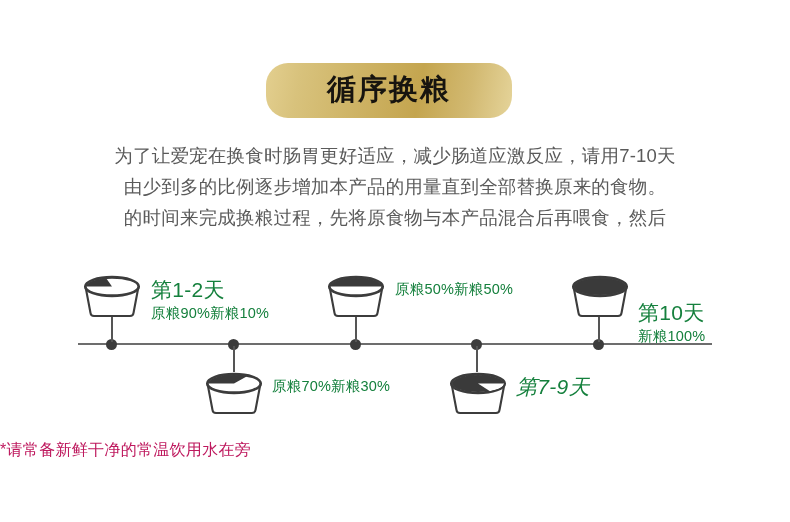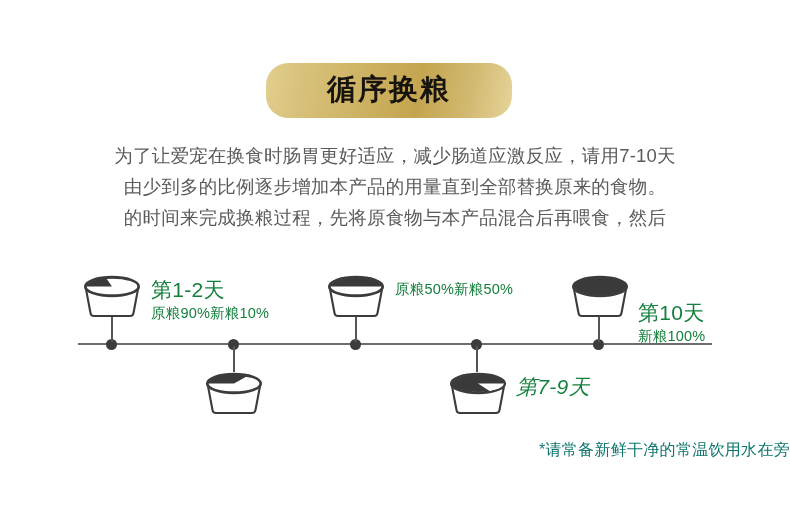--- a/index.html
+++ b/index.html
@@ -110,23 +110,23 @@
     margin-top: 2px;
     letter-spacing: 0.2px;
   }
 
   
   #footnote {
     position: absolute;
     left: 0;
     top: 440px;
     width: 790px;
-    text-align: right;
+    text-align: left;
     font-size: 16px;
-    color: #0f766e;
+    color: #be185d;
     letter-spacing: 0.3px;
   }
 </style>
 </head>
 <body>
 
 <div id="title-pill">
   <span class="title-text">循序换粮</span>
 </div>
 
@@ -179,20 +179,21 @@
     </defs>
     <path d="M9.5 11.5 L14.5 38 Q14.8 41 18 41 L54 41 Q57.2 41 57.5 38 L62.5 11.5 Z" fill="#ffffff" stroke="#3c3c3c" stroke-width="2.1" stroke-linejoin="round"></path>
     <ellipse cx="36" cy="11.5" rx="27" ry="9.6" fill="#ffffff" stroke="#3c3c3c" stroke-width="2.1"></ellipse>
     <ellipse cx="36" cy="11.5" rx="26" ry="8.5" fill="#ffffff" stroke="#3c3c3c" stroke-width="1.3"></ellipse>
     <g clip-path="url(#clipInner2)">
       <path d="M36 11.5 L10 11.5 A26 8.5 0 0 1 49.5 4.0 Z" fill="#3a3a3a"></path>
     </g>
   </svg>
 </div>
 <div class="stage-label" style="left:272px; top:375px;">
+  <div class="stage-ratio">原粮70%新粮30%</div>
 </div>
 
 <div class="bowl" style="left:320px; top:275px;">
   <svg viewBox="0 0 72 44" xmlns="http://www.w3.org/2000/svg">
     <defs>
       <clipPath id="clipInner3">
           <ellipse cx="36" cy="11.5" rx="26" ry="8.5"></ellipse>
         </clipPath>
     </defs>
     <path d="M9.5 11.5 L14.5 38 Q14.8 41 18 41 L54 41 Q57.2 41 57.5 38 L62.5 11.5 Z" fill="#ffffff" stroke="#3c3c3c" stroke-width="2.1" stroke-linejoin="round"></path>

